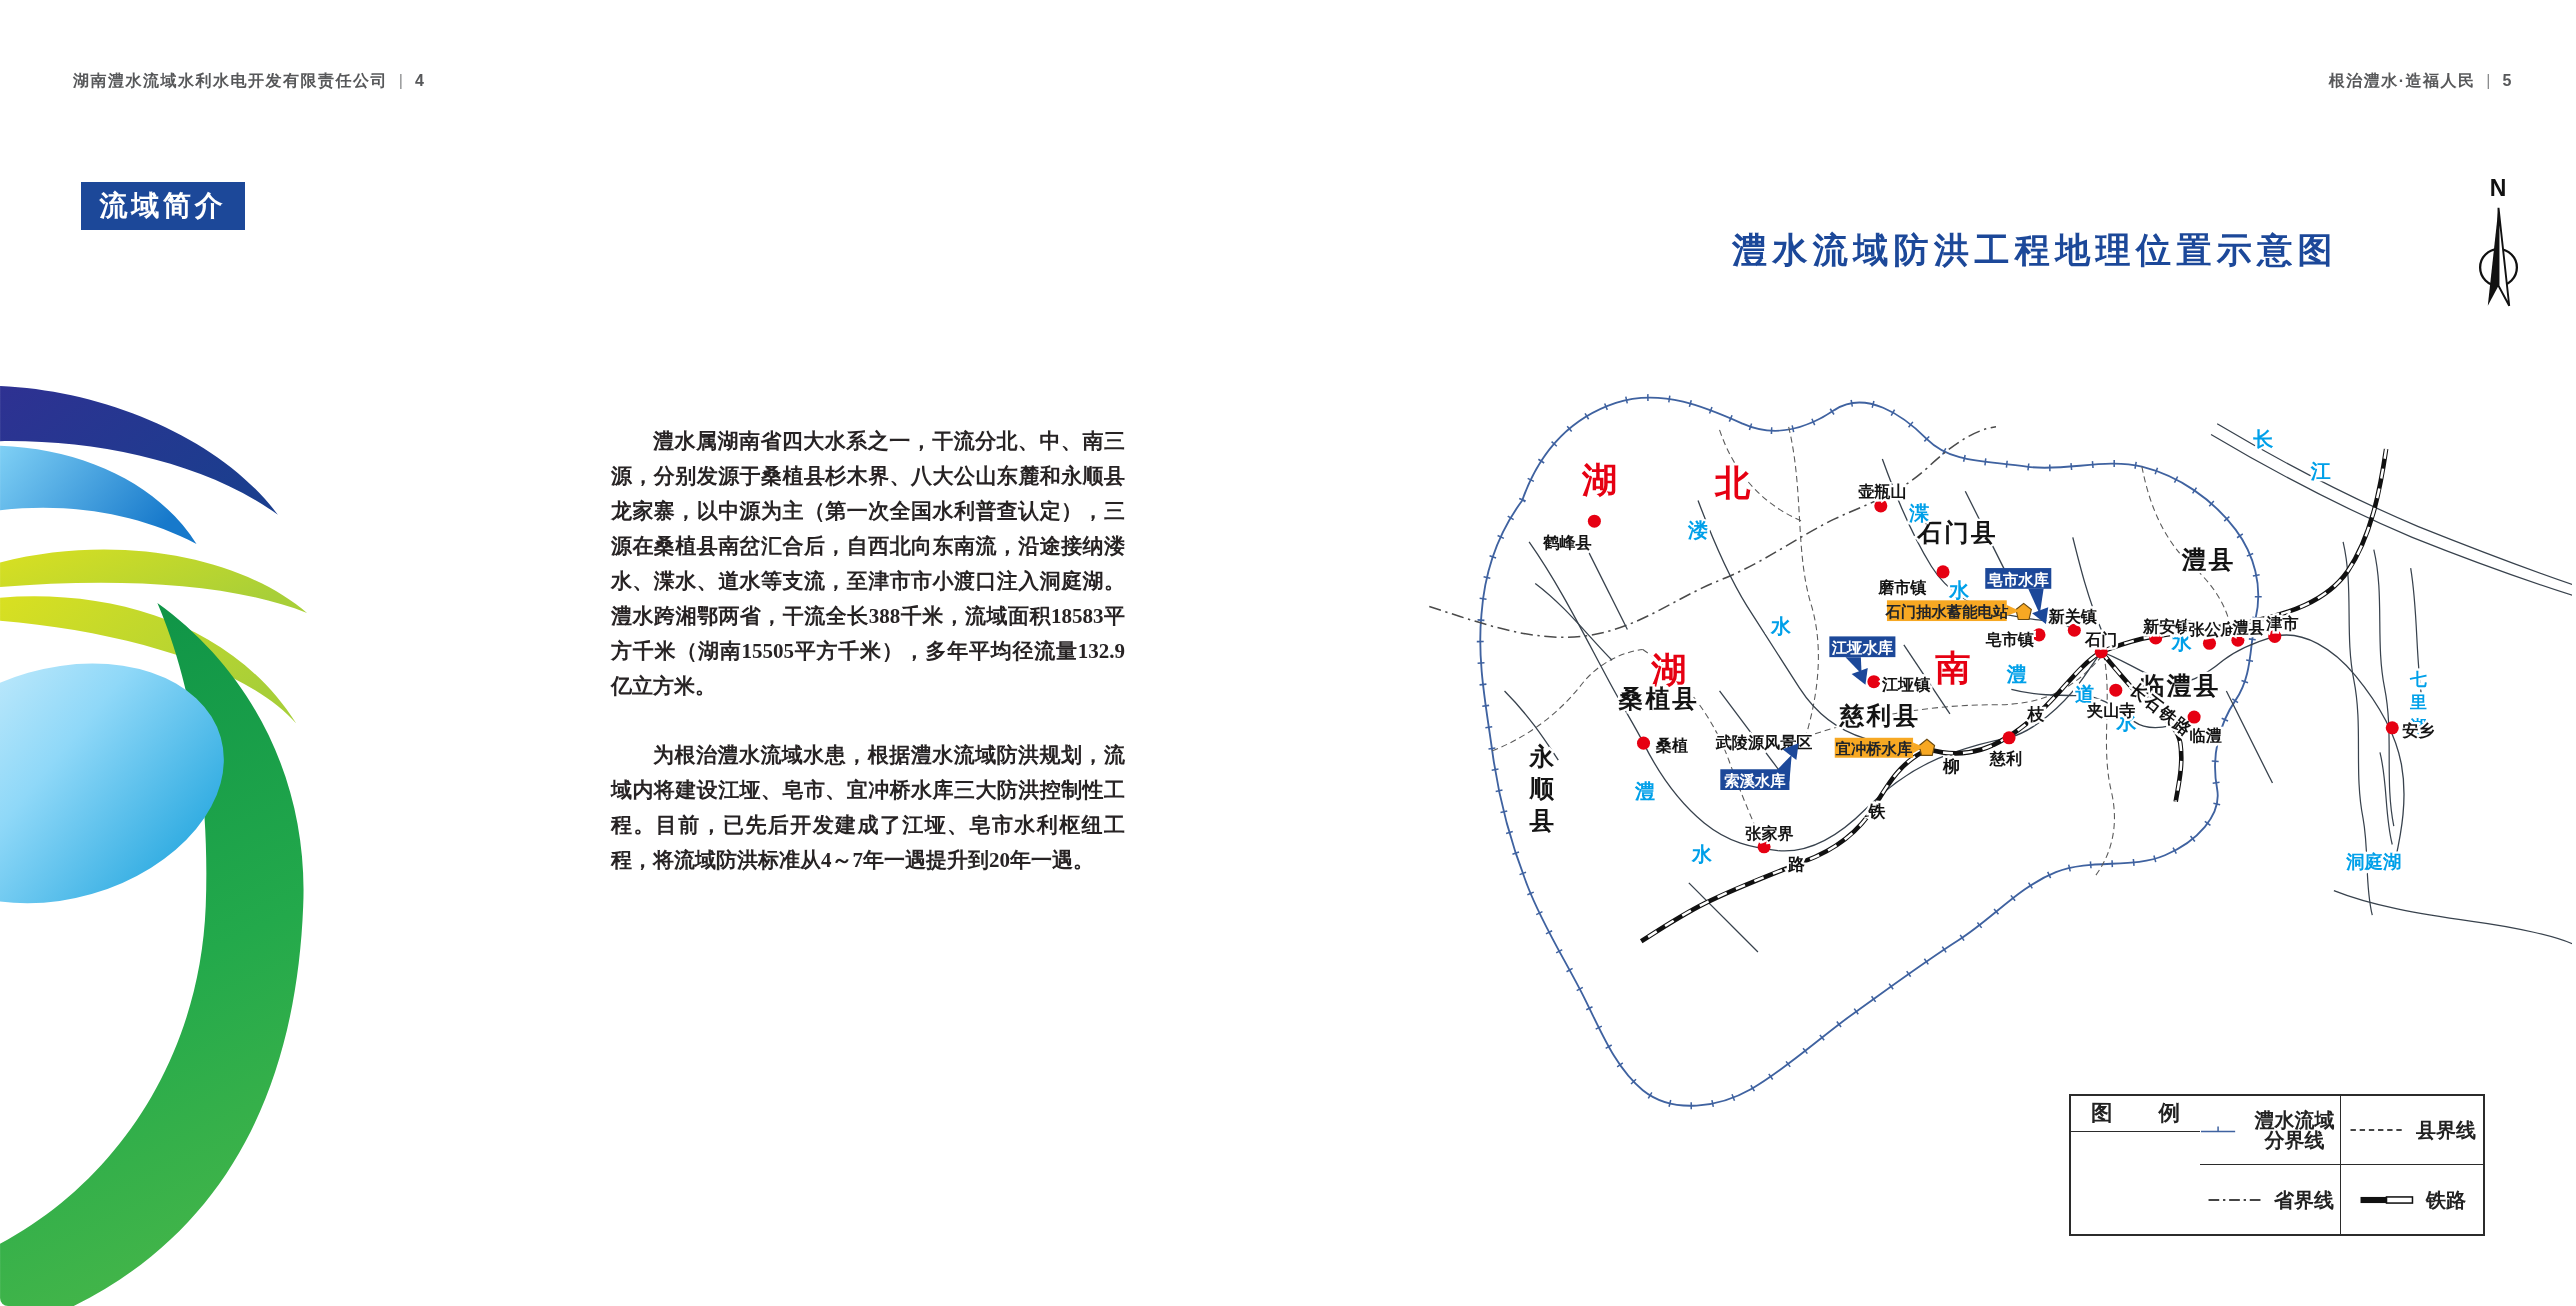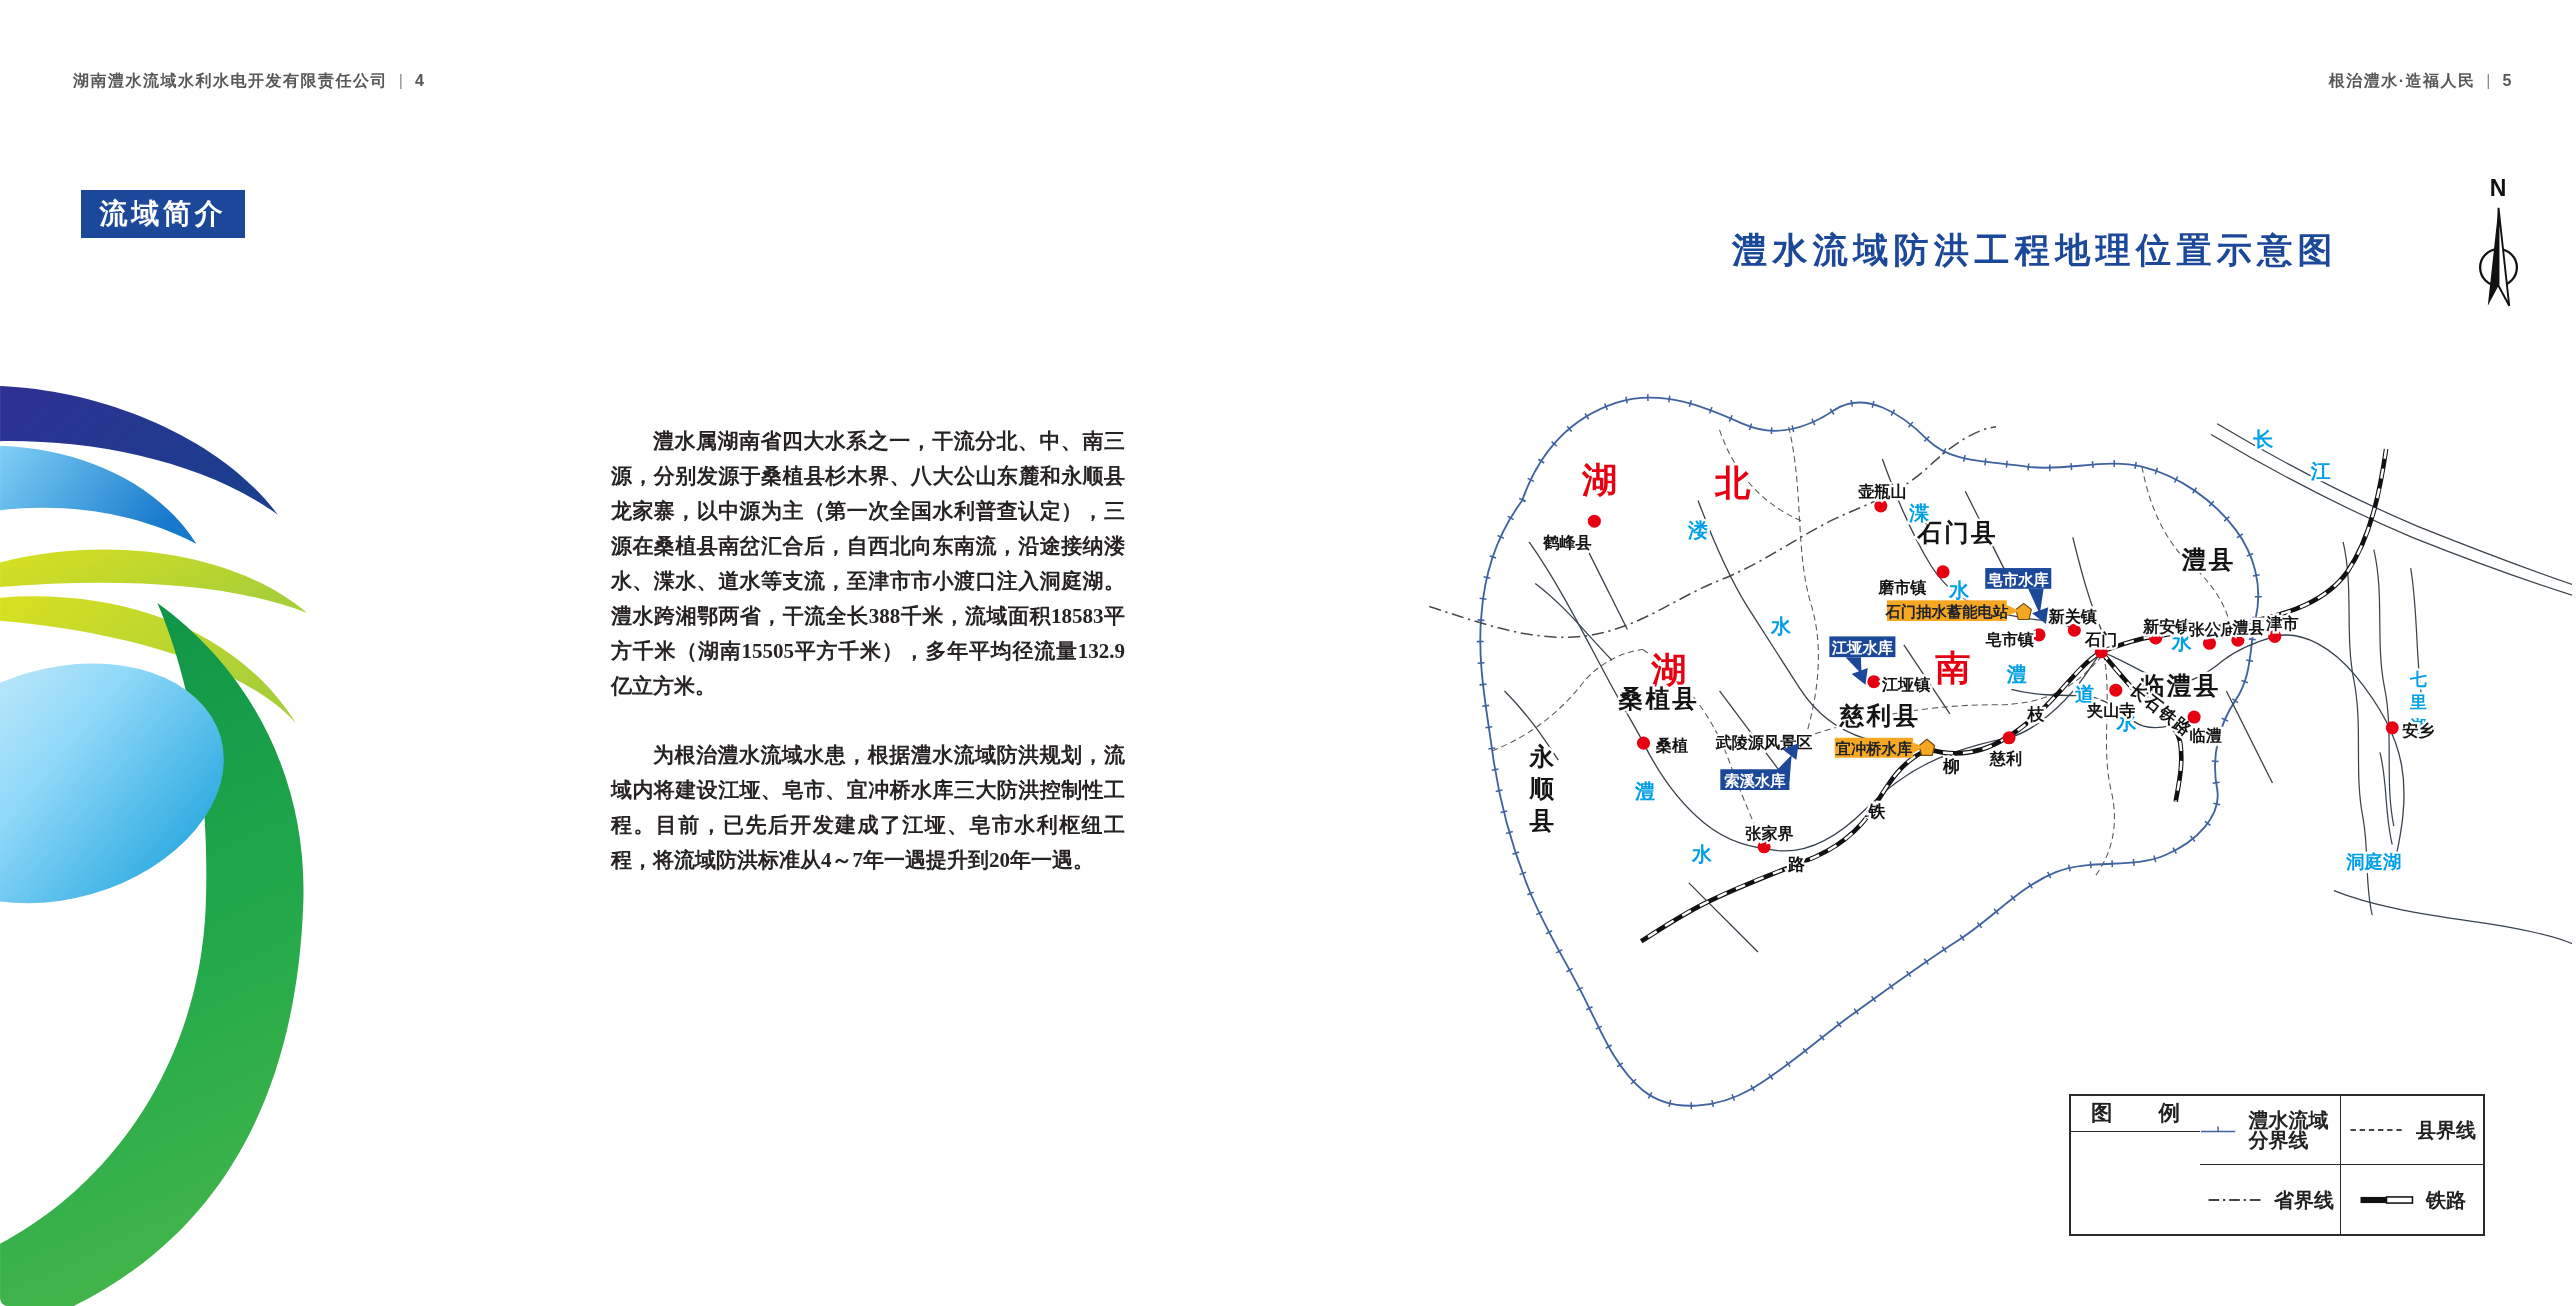--- a/index.html
+++ b/index.html
@@ -20,21 +20,21 @@
   
   .hdr{position:absolute;top:71px;font:700 16px/1.2 "Liberation Sans",sans-serif;
        color:var(--header_gray);letter-spacing:1.5px;white-space:nowrap;}
   .hdr-left{left:73px;}
   .hdr-right{right:63px;text-align:left;}
   .hdr .sep{margin:0 10.7px;color:#8a8b8d;font-weight:400;}
   
   .section-title{
     position:absolute;left:81px;top:182px;width:164px;height:48px;
     background:var(--accent_blue);color:#fff;display:flex;align-items:center;justify-content:center;
-    font:700 28px/1 "Liberation Sans",sans-serif;letter-spacing:3.8px;margin-top:8px;
+    font:700 28px/1 "Liberation Sans",sans-serif;letter-spacing:3.8px;
   }
   .body-text{position:absolute;left:611px;top:424px;width:530px;}
   .para{
     margin:0 16px 34px 0;text-indent:2em;text-align:justify;
     font:700 21px/35px "Liberation Serif",serif;color:var(--body_text);
   }
   .logo-wrap{position:absolute;left:0;top:369px;width:568px;height:937px;}
   
   .map-title{
     position:absolute;left:1536px;top:183px;width:998px;text-align:center;
@@ -44,21 +44,21 @@
   .compass .n{font:700 23px/1 "Liberation Sans",sans-serif;color:#111;}
   .map-wrap{position:absolute;left:1420px;top:330px;width:1152px;height:814px;}
   
   .legend{position:absolute;left:2069px;top:1094px;width:416px;height:142px;
     border:2.3px solid #2b2b2b;background:#fff;display:flex;flex-direction:row;box-sizing:border-box;}
   .legend-title{height:35px;border-bottom:1.5px solid #2b2b2b;display:flex;align-items:center;justify-content:center;
     font:700 21.5px/1 "Liberation Sans",sans-serif;color:#222;letter-spacing:20px;text-indent:20px;}
   .legend-grid{flex:1;display:grid;grid-template-columns:1fr 1fr;grid-template-rows:1fr 1fr;}
   .legend-cell{display:flex;align-items:center;justify-content:center;gap:12.3px;
     font:700 20px/1 "Liberation Sans",sans-serif;color:#222;box-sizing:border-box;}
-  .cell-r1{border-bottom:1.5px solid #2b2b2b;}
+  .cell-r1{border-bottom:1.5px solid #2b2b2b;text-align:center;}
   .cell-c1{border-right:1.5px solid #2b2b2b;}
   
   .halo{stroke:#ffffff;stroke-width:6px;paint-order:stroke;}
 </style>
 </head>
 <body>
 
 <div class="sheet">
 
   <div class="hdr hdr-left">

